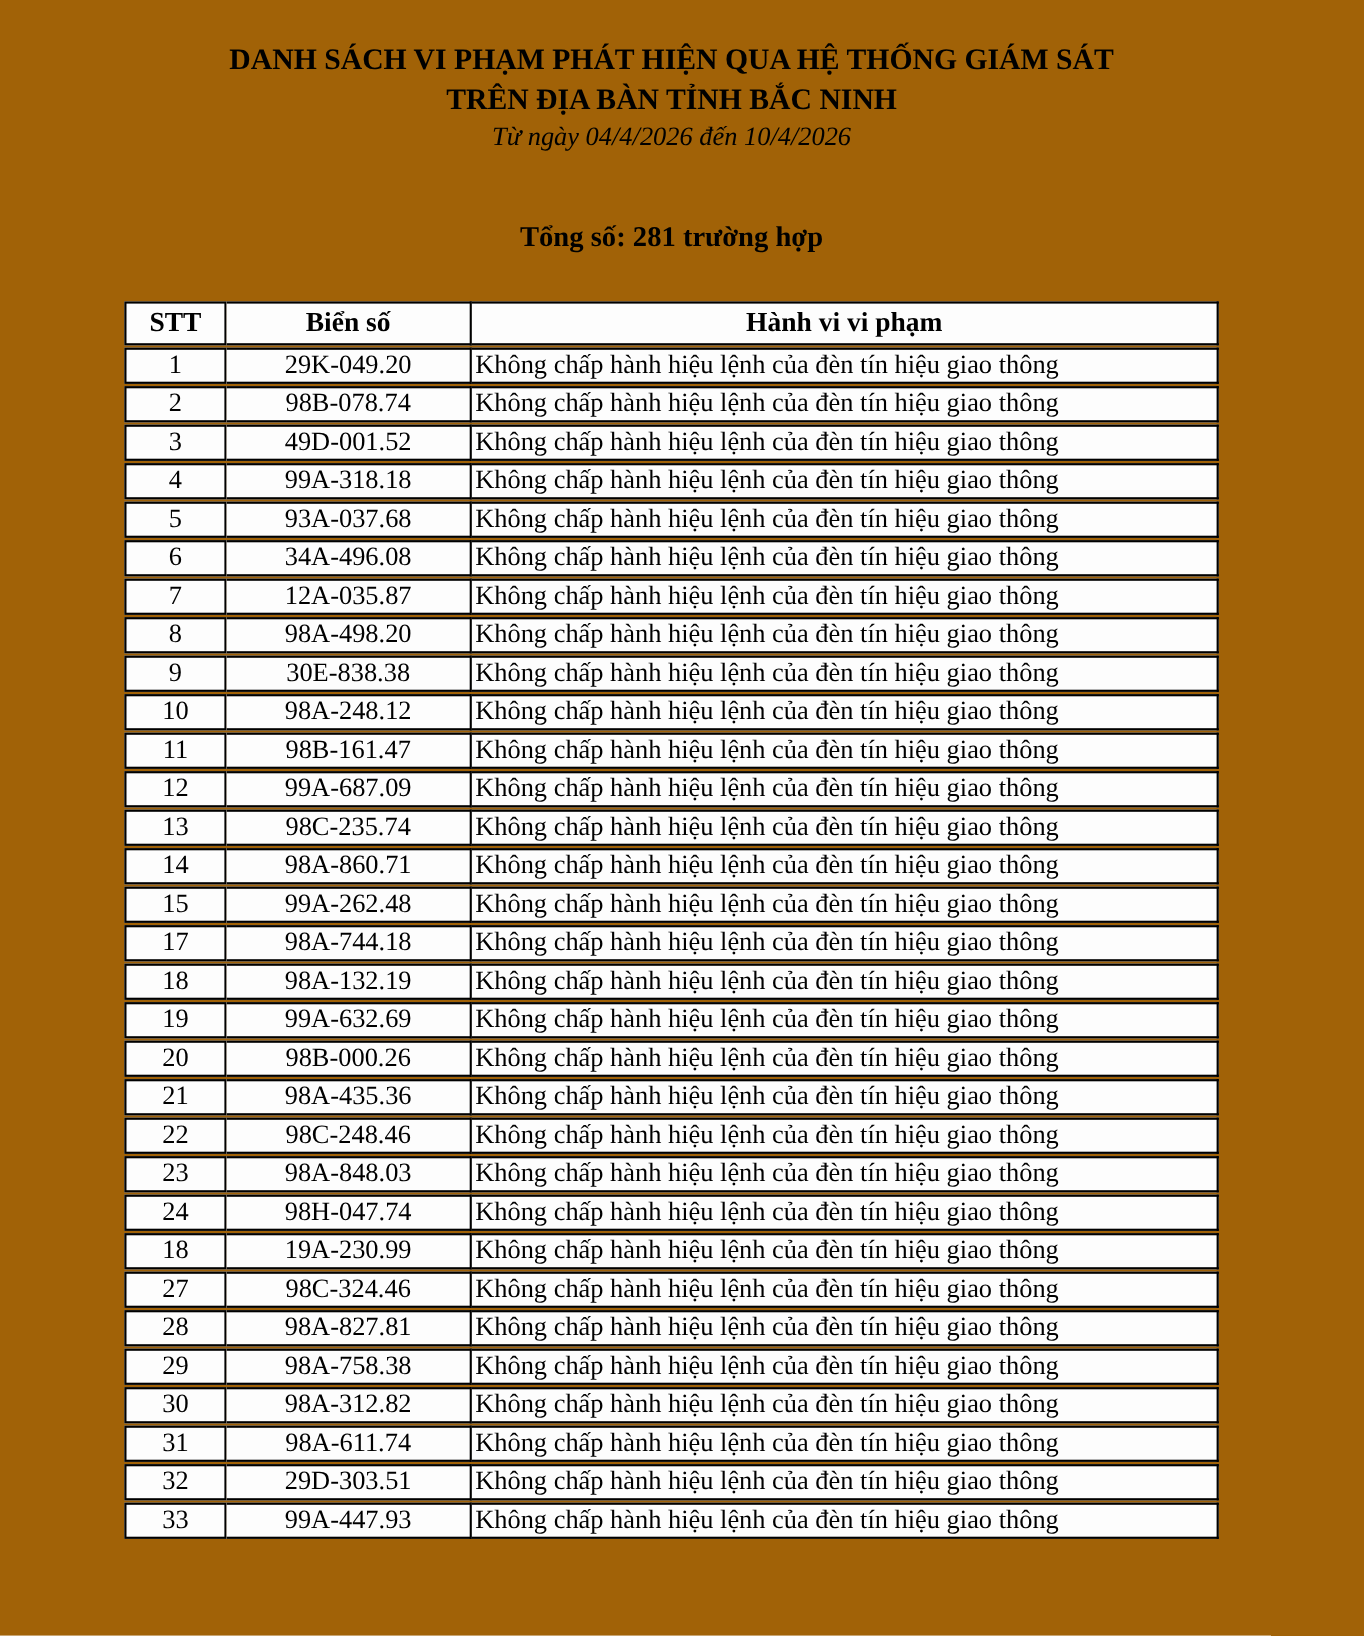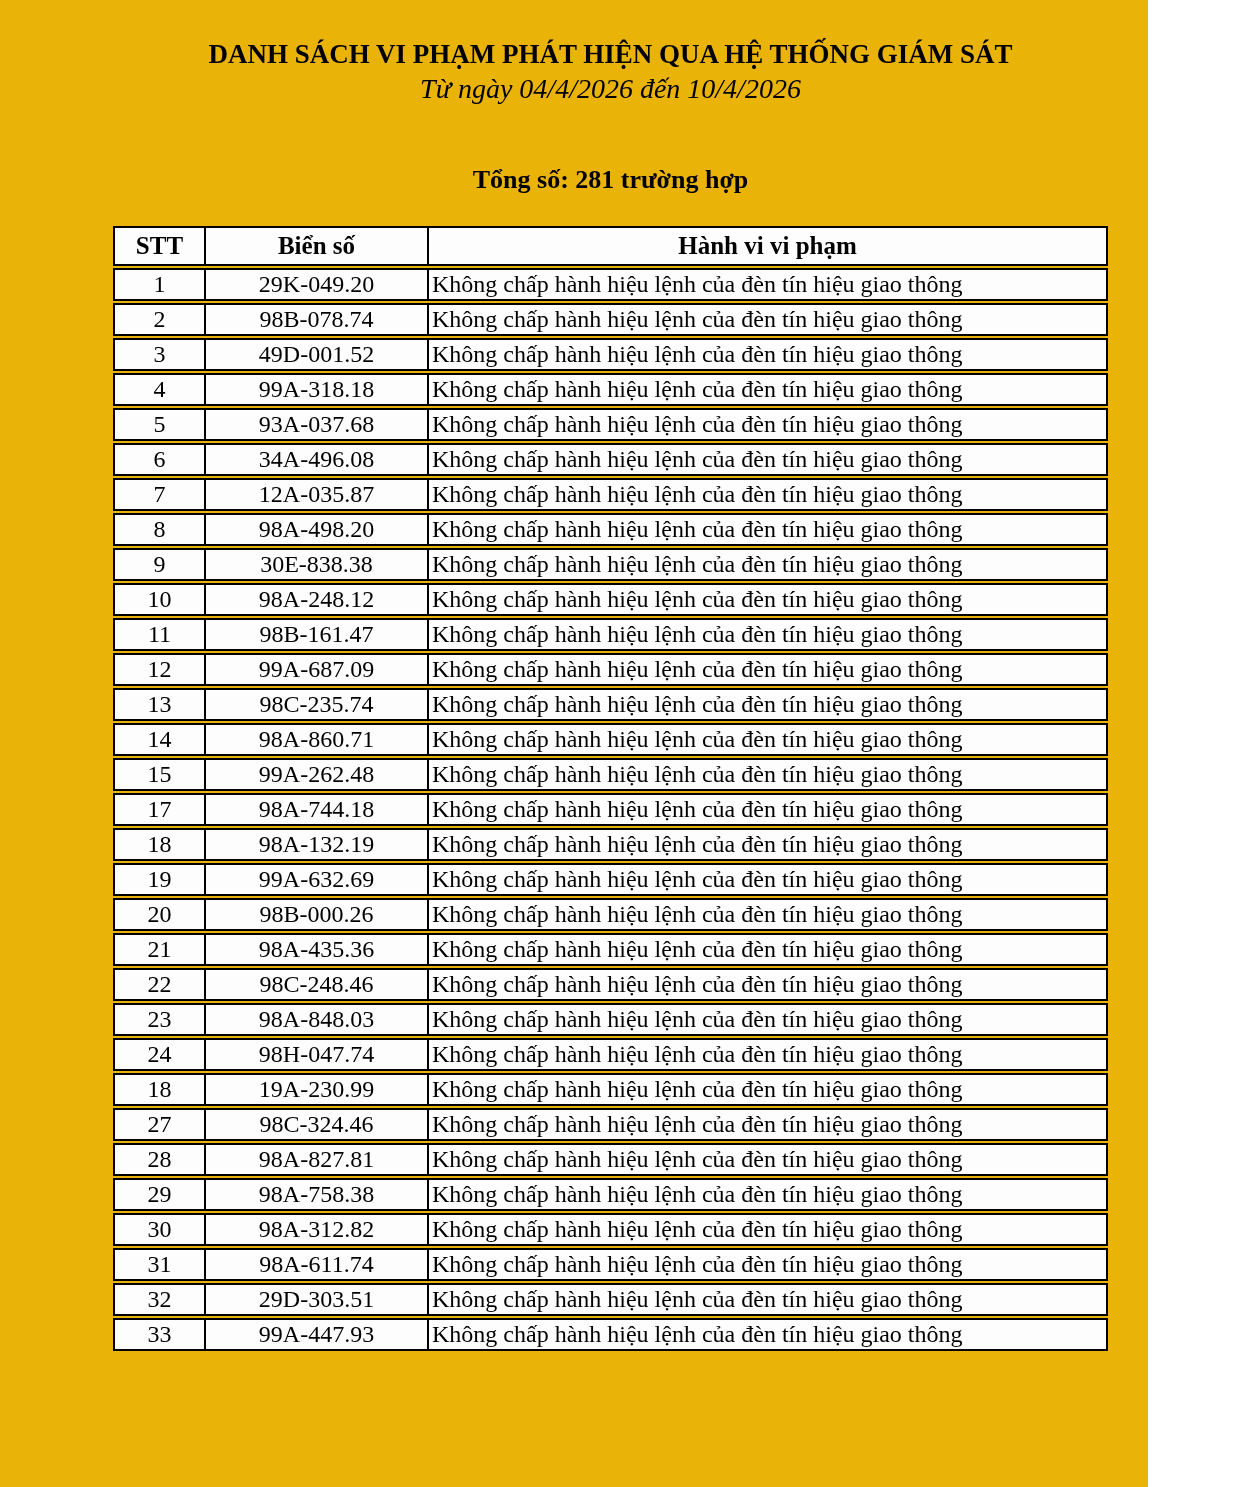--- a/index.html
+++ b/index.html
@@ -3,23 +3,23 @@
 <meta charset="utf-8">
 <style>
   * { margin: 0; padding: 0; box-sizing: border-box; }
   html, body {
     background: #ffffff;
     color: #000000;
     font-family: "Liberation Serif", "DejaVu Serif", serif;
   }
   .page {
     position: relative;
-    width: 1148px;
+    width: 1240px;
     height: 1487px;
-    background: #eab308;
+    background: #a16207;
     overflow: hidden;
   }
   .content {
     position: absolute;
     left: 113px;
     top: 0;
     width: 995px;
   }
   .doc-title {
     margin-top: 36px;
@@ -30,32 +30,32 @@
   }
   .doc-title-2 {
     text-align: center;
     font-weight: bold;
     font-size: 27px;
     line-height: 36px;
   }
   .doc-subtitle {
     text-align: center;
     font-style: italic;
-    font-size: 28px;
+    font-size: 24px;
     line-height: 34px;
   }
   .doc-total {
     margin-top: 58px;
     text-align: center;
     font-weight: bold;
     font-size: 26px;
     line-height: 32px;
   }
   table.violations {
-    margin-top: 28px;
+    margin-top: 40px;
     width: 100%;
     border-collapse: separate;
     border-spacing: 0 2px;
     table-layout: fixed;
   }
   col.c-stt   { width: 93px; }
   col.c-plate { width: 223px; }
   col.c-viol  { width: 679px; }
   th, td {
     border: 2px solid #000000;
@@ -84,20 +84,21 @@
   td.viol { text-align: left; padding-left: 3px; }
 </style>
 </head>
 <body>
 
 <div class="page">
   <div class="content">
 
     <div class="doc-title">DANH SÁCH VI PHẠM PHÁT HIỆN QUA HỆ THỐNG GIÁM SÁT</div>
 
+    <div class="doc-title-2">TRÊN ĐỊA BÀN TỈNH BẮC NINH</div>
 
     <div class="doc-subtitle">Từ ngày 04/4/2026 đến 10/4/2026</div>
 
     <div class="doc-total">Tổng số: 281 trường hợp</div>
 
     <table class="violations">
       <colgroup>
         <col class="c-stt">
         <col class="c-plate">
         <col class="c-viol">

